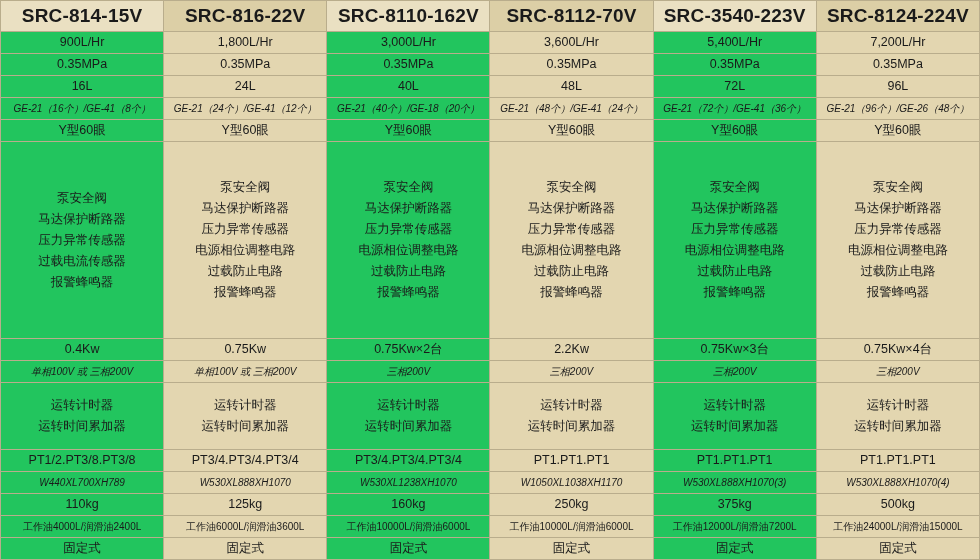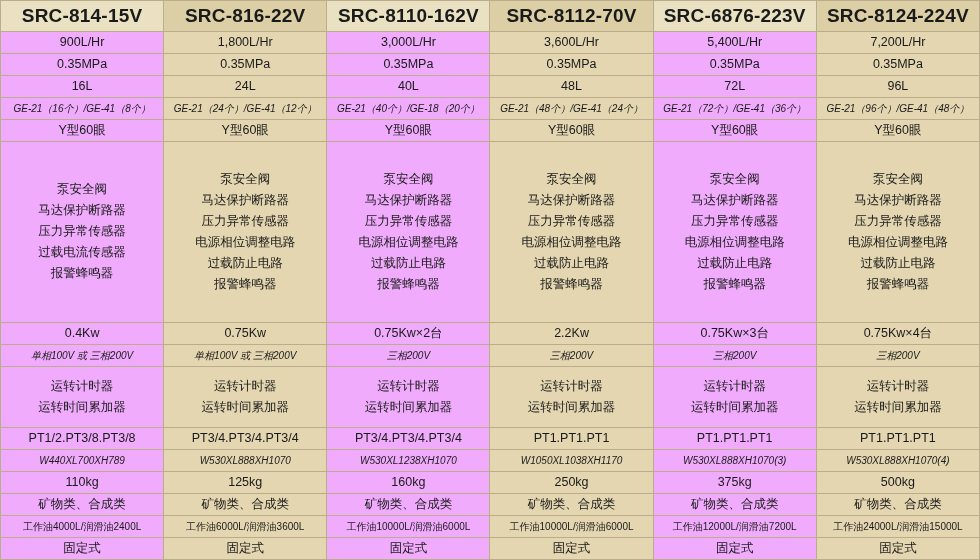--- a/index.html
+++ b/index.html
@@ -22,21 +22,21 @@
   #spec-table td, #spec-table th {
     border: 1px solid #b9ad8c;
     text-align: center;
     vertical-align: middle;
     color: #1a1a1a;
     padding: 0 2px;
     overflow: hidden;
     white-space: nowrap;
   }
   
-  .colA { background: #f0abfc; }
+  .colA { background: #22c55e; }
   .colB { background: #e3d6b0; }
 
   thead th {
     font-size: 19px;
     font-weight: bold;
     height: 30px;
     letter-spacing: 0.2px;
   }
   thead th.colA { background: #eae0c2; margin-left: 20px; }
   thead th.colB { background: #dccfa6; margin-left: 33px; }
@@ -67,21 +67,21 @@
 </head>
 <body>
 
 <table id="spec-table">
   <thead>
     <tr>
       <th class="colA">SRC-814-15V</th>
       <th class="colB">SRC-816-22V</th>
       <th class="colA">SRC-8110-162V</th>
       <th class="colB">SRC-8112-70V</th>
-      <th class="colA">SRC-6876-223V</th>
+      <th class="colA">SRC-3540-223V</th>
       <th class="colB">SRC-8124-224V</th>
     </tr>
   </thead>
   <tbody id="table-body">
       <tr>
         <td class="colA">900L/Hr</td>
         <td class="colB">1,800L/Hr</td>
         <td class="colA">3,000L/Hr</td>
         <td class="colB">3,600L/Hr</td>
         <td class="colA">5,400L/Hr</td>
@@ -102,21 +102,21 @@
         <td class="colB">48L</td>
         <td class="colA">72L</td>
         <td class="colB">96L</td>
       </tr>
       <tr>
         <td class="colA small">GE-21（16个）/GE-41（8个）</td>
         <td class="colB small">GE-21（24个）/GE-41（12个）</td>
         <td class="colA small">GE-21（40个）/GE-18（20个）</td>
         <td class="colB small">GE-21（48个）/GE-41（24个）</td>
         <td class="colA small">GE-21（72个）/GE-41（36个）</td>
-        <td class="colB small">GE-21（96个）/GE-41（48个）</td>
+        <td class="colB small">GE-21（96个）/GE-26（48个）</td>
       </tr>
       <tr>
         <td class="colA">Y型60眼</td>
         <td class="colB">Y型60眼</td>
         <td class="colA">Y型60眼</td>
         <td class="colB">Y型60眼</td>
         <td class="colA">Y型60眼</td>
         <td class="colB">Y型60眼</td>
       </tr>
       <tr>
@@ -228,28 +228,20 @@
       </tr>
       <tr>
         <td class="colA">110kg</td>
         <td class="colB">125kg</td>
         <td class="colA">160kg</td>
         <td class="colB">250kg</td>
         <td class="colA">375kg</td>
         <td class="colB">500kg</td>
       </tr>
       <tr>
-        <td class="colA">矿物类、合成类</td>
-        <td class="colB">矿物类、合成类</td>
-        <td class="colA">矿物类、合成类</td>
-        <td class="colB">矿物类、合成类</td>
-        <td class="colA">矿物类、合成类</td>
-        <td class="colB">矿物类、合成类</td>
-      </tr>
-      <tr>
         <td class="colA xsmall">工作油4000L/润滑油2400L</td>
         <td class="colB xsmall">工作油6000L/润滑油3600L</td>
         <td class="colA xsmall">工作油10000L/润滑油6000L</td>
         <td class="colB xsmall">工作油10000L/润滑油6000L</td>
         <td class="colA xsmall">工作油12000L/润滑油7200L</td>
         <td class="colB xsmall">工作油24000L/润滑油15000L</td>
       </tr>
       <tr>
         <td class="colA">固定式</td>
         <td class="colB">固定式</td>

